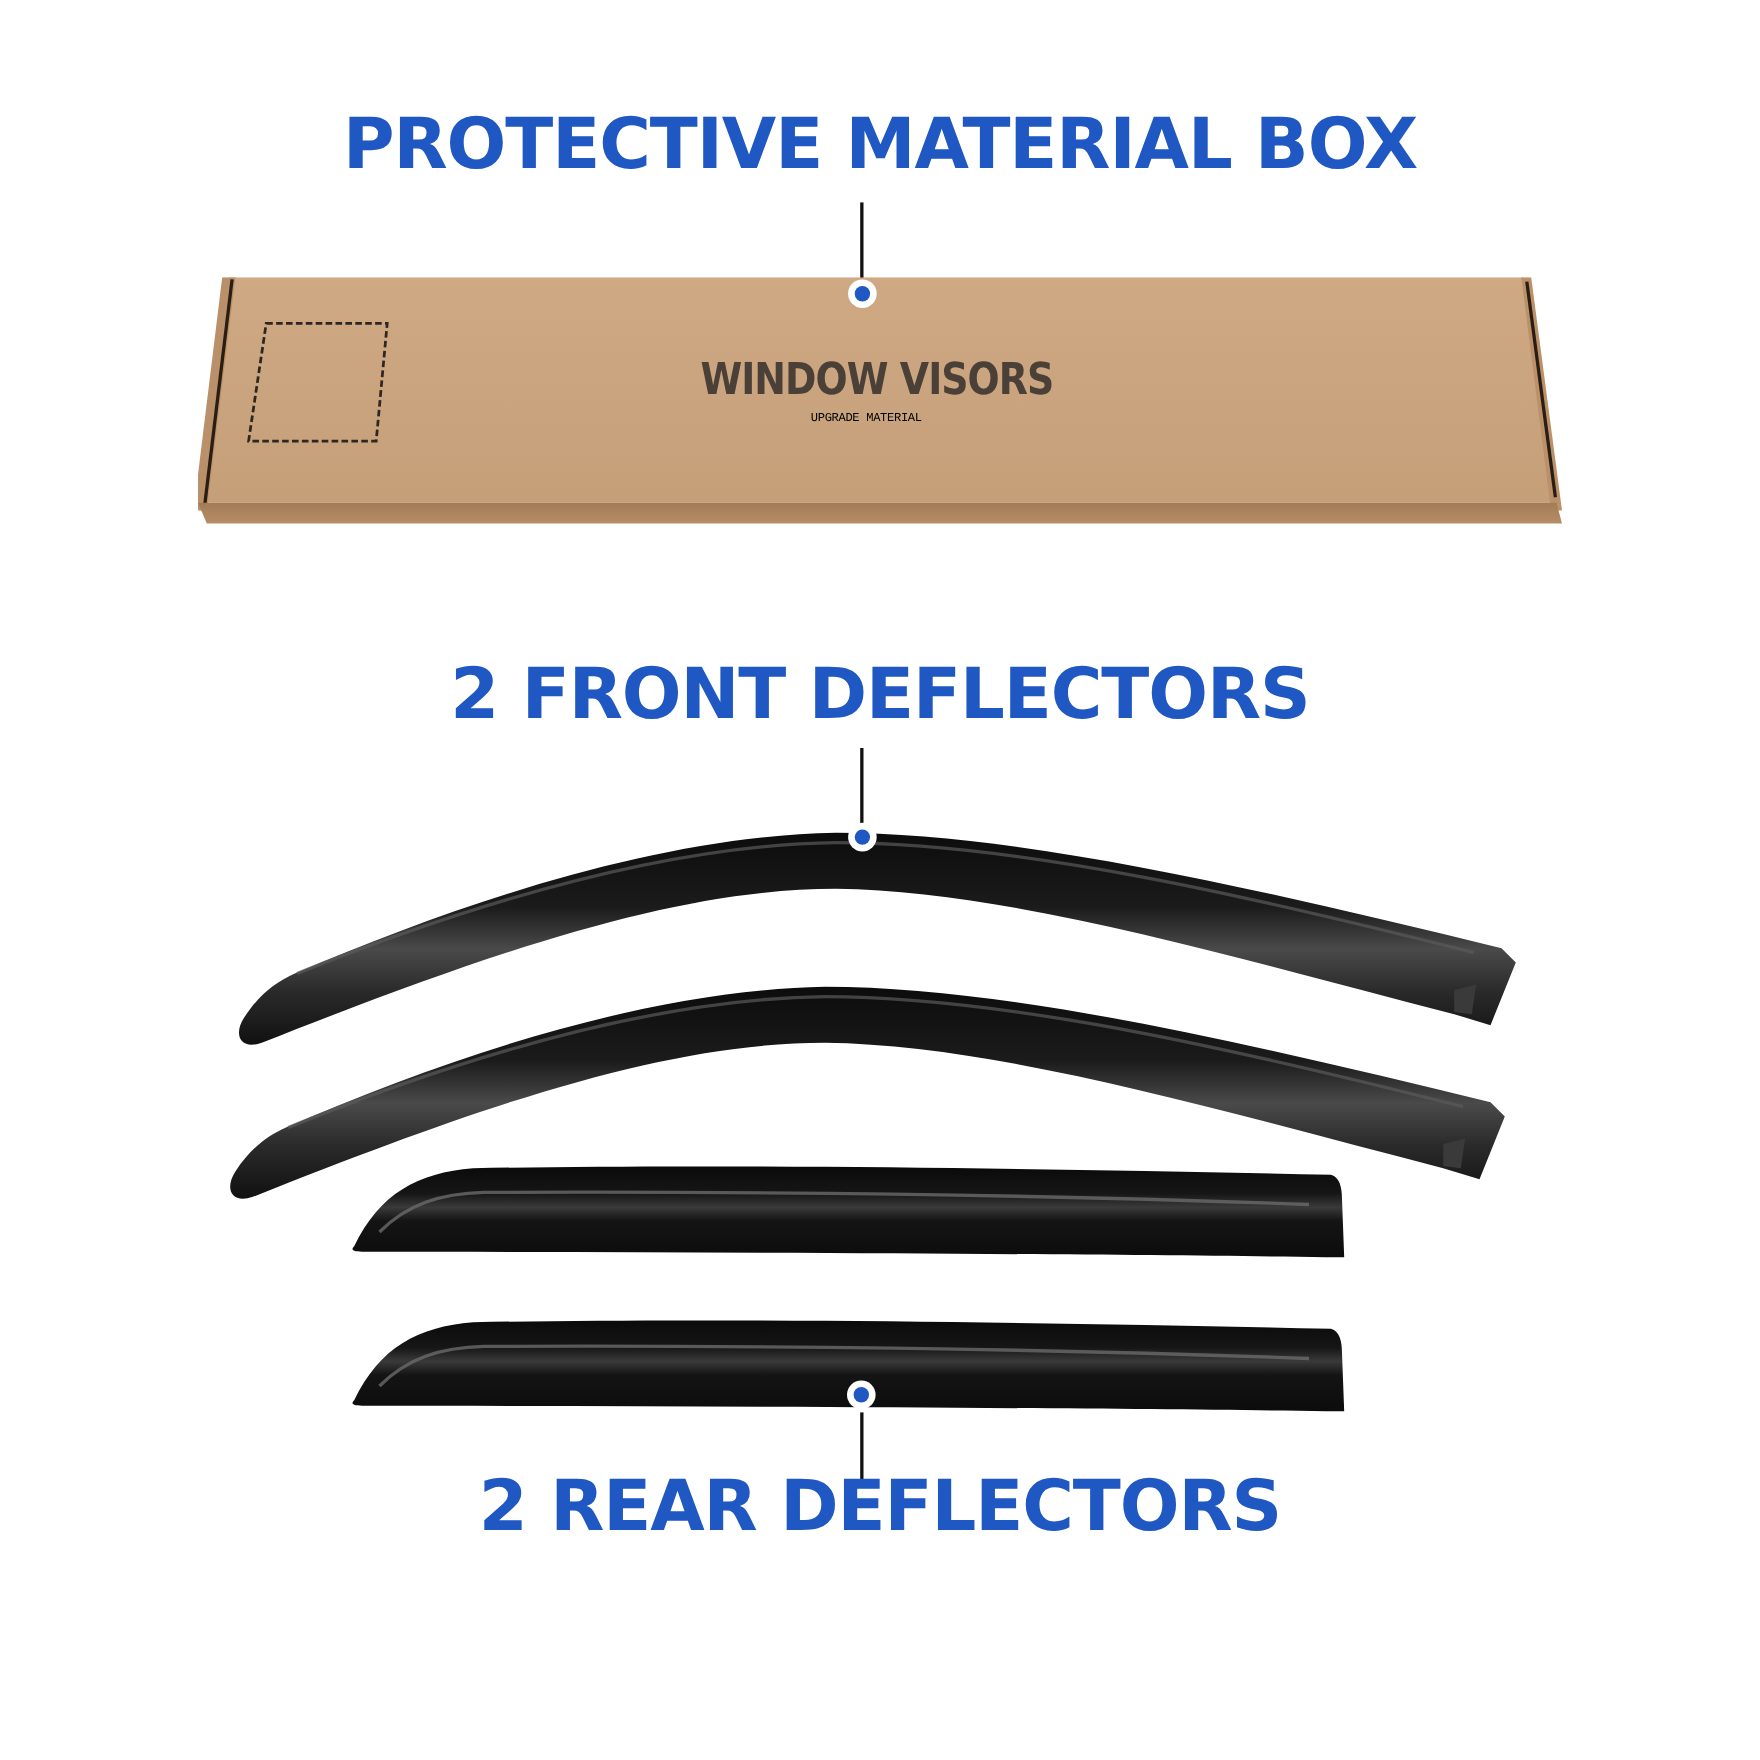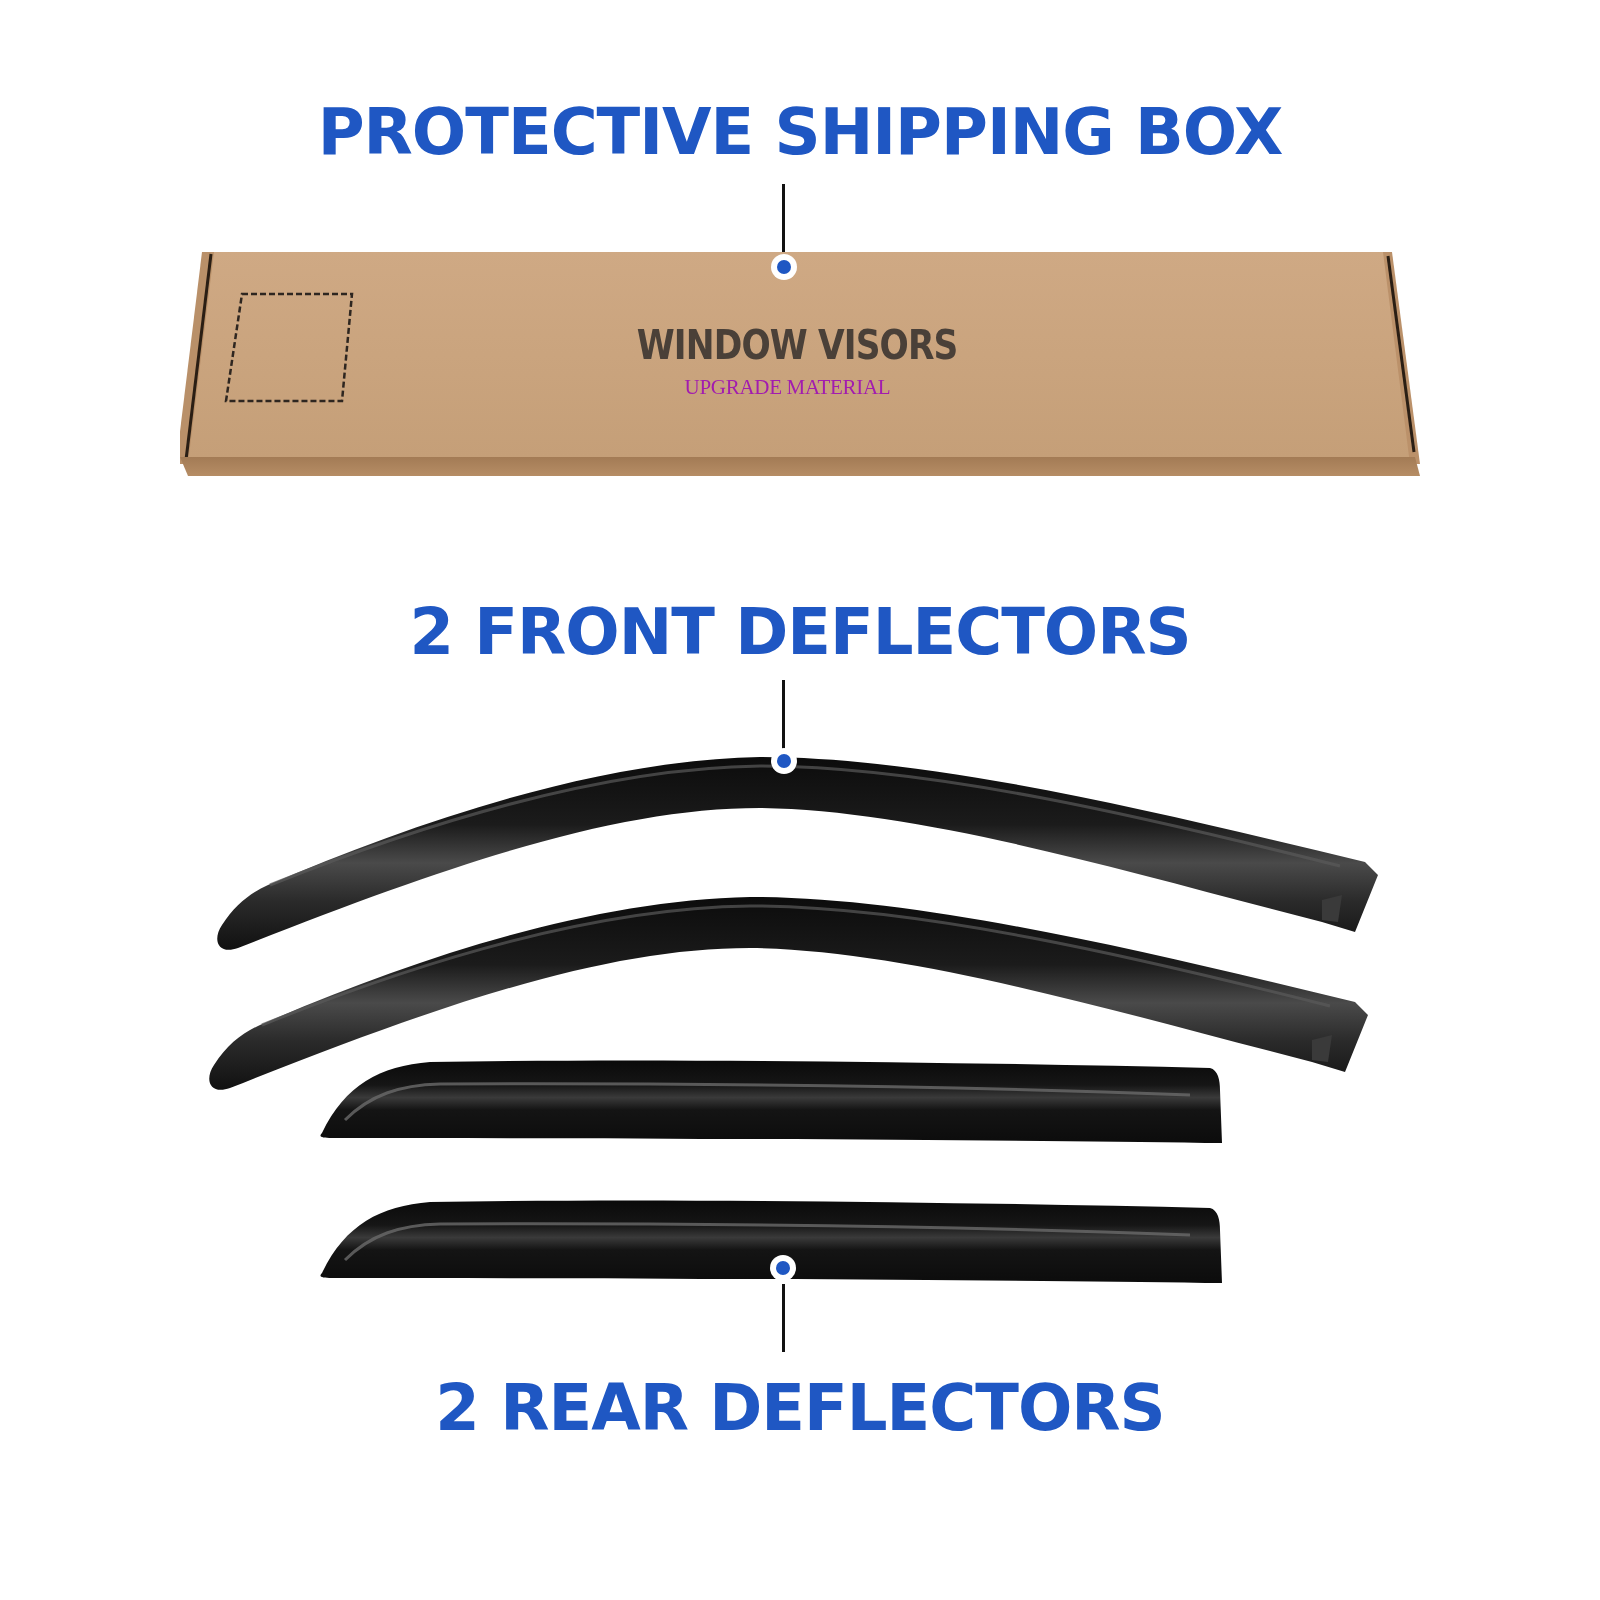--- a/index.html
+++ b/index.html
@@ -72,38 +72,38 @@
       color: #4a4038;
       transform: scaleX(0.86);
       transform-origin: 795px 0;
     }
     .box-subtitle {
       position: absolute;
       left: 0;
       top: 375px;
       width: 1575px;
       text-align: center;
-      font-family: Liberation Serif, serif;
-      font-size: 21px;
+      font-family: Liberation Mono, monospace;
+      font-size: 11px;
       letter-spacing: -0.3px;
-      color: #a21caf;
+      color: #000000;
     }
     .deflectors {
       position: absolute;
       left: 0;
       top: 0;
       width: 1600px;
       height: 1600px;
       pointer-events: none;
     }
   </style>
 </head>
 <body>
 
-<h1 class="heading" style="top:100px;">PROTECTIVE SHIPPING BOX</h1>
+<h1 class="heading" style="top:100px;">PROTECTIVE MATERIAL BOX</h1>
 
 <div class="connector-line" style="left:782px; top:184px; height:70px;"></div>
 
 <div class="box">
   <svg width="1270" height="230" viewBox="0 0 1270 230">
     <defs>
       <linearGradient id="boxTop" x1="0" y1="0" x2="0" y2="1">
         <stop offset="0" stop-color="#cfa984"></stop>
         <stop offset="1" stop-color="#c59f78"></stop>
       </linearGradient>
@@ -189,13 +189,13 @@
     <path d="M 345 1260 C 370 1235, 400 1225, 440 1224 C 700 1223, 950 1226, 1190 1235" fill="none" stroke="#6a6a6a" stroke-width="3" opacity="0.8"></path>
   </g>
 </svg>
 
 <div class="marker" style="left:771px; top:748px;"></div>
 
 <div class="marker" style="left:770px; top:1255px;"></div>
 
 <div class="connector-line" style="left:782px; top:1284px; height:68px;"></div>
 
-<h2 class="heading" style="top:1376px;">2 REAR DEFLECTORS</h2>
+<h2 class="heading" style="top:1338px;">2 REAR DEFLECTORS</h2>
 
 </body></html>

